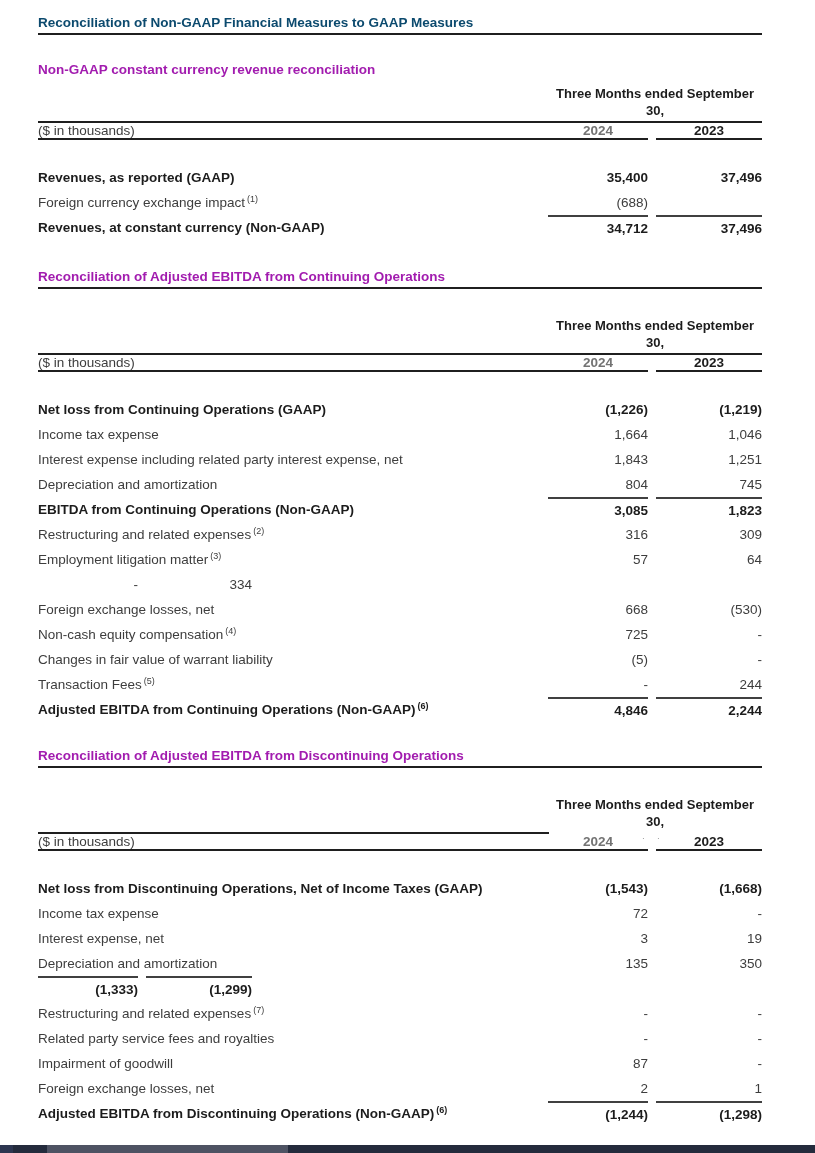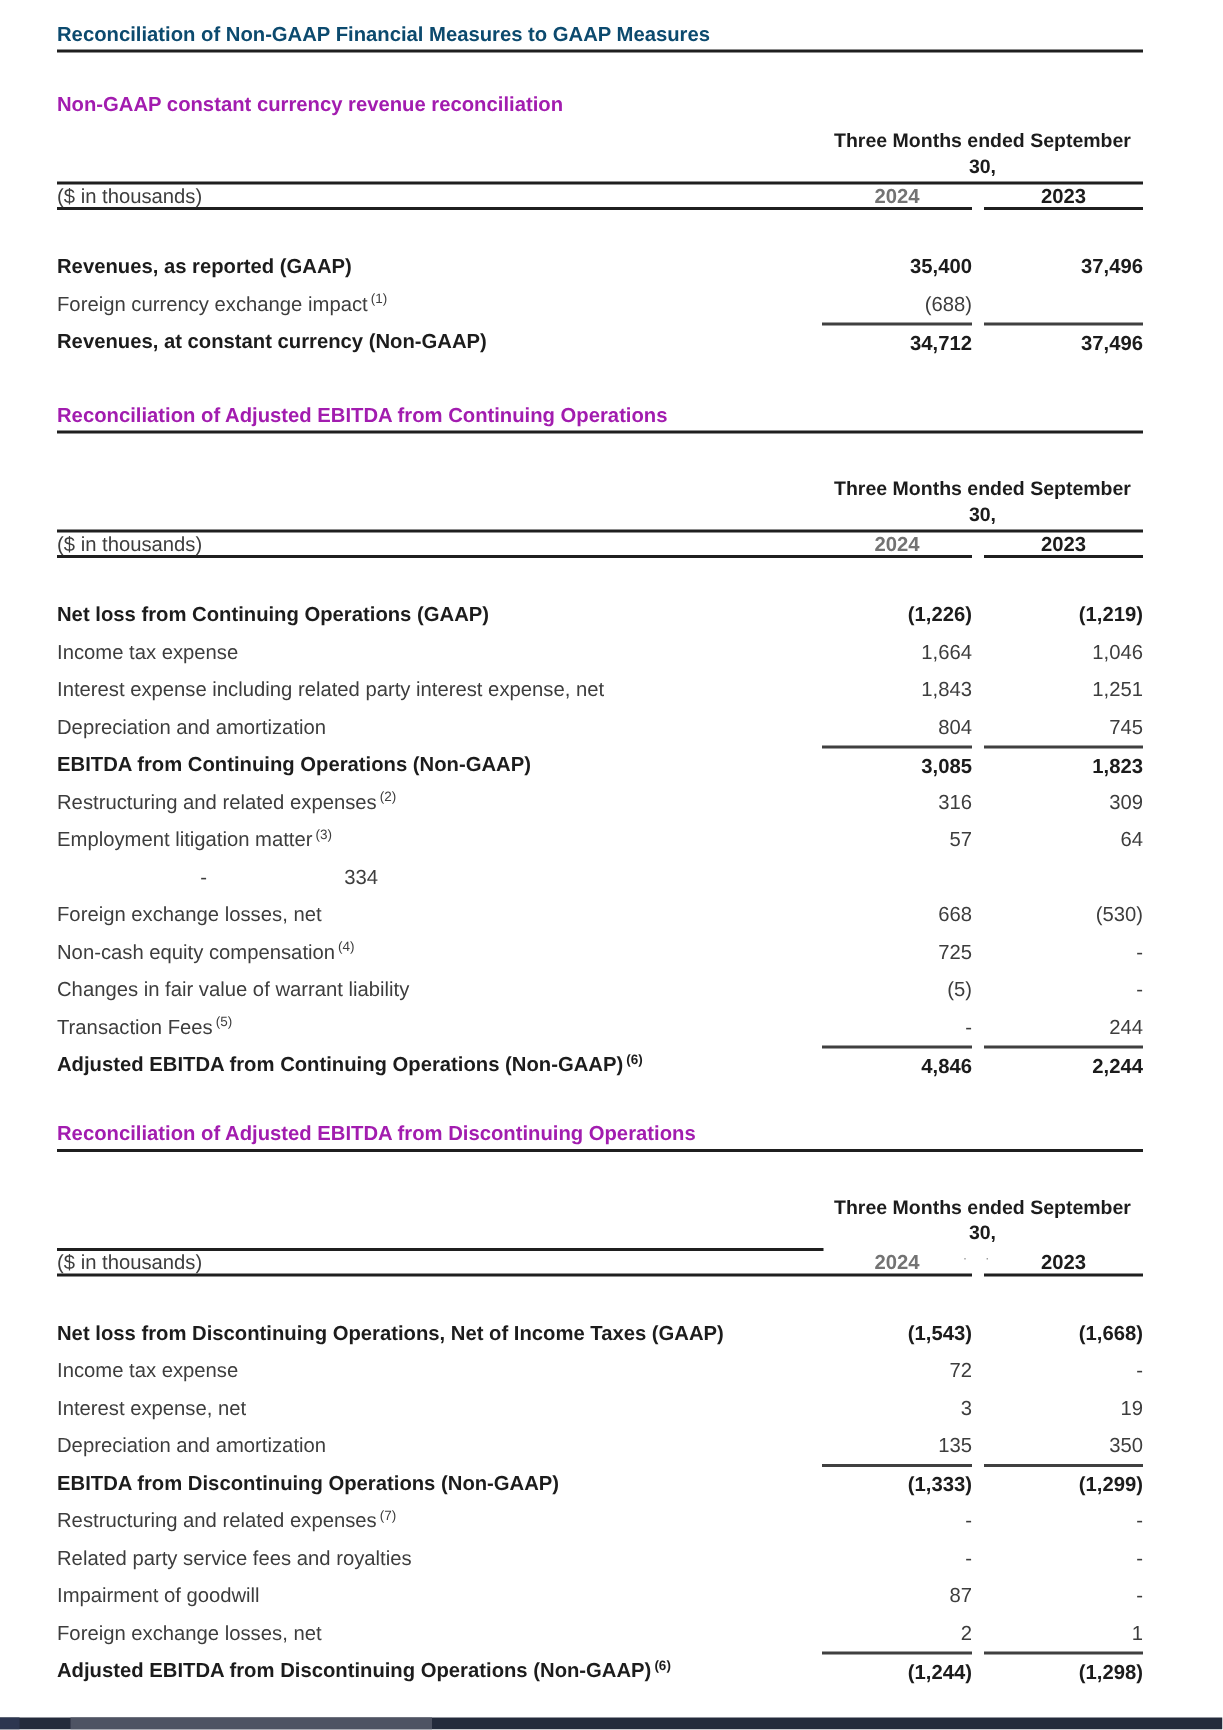--- a/index.html
+++ b/index.html
@@ -245,21 +245,20 @@
         <span class="g"></span>
       <span class="v v2">19</span>
     </div>
     <div class="r">
       <span class="l"><span>Depreciation and amortization</span></span>
       <span class="v v1">135</span>
         <span class="g"></span>
       <span class="v v2">350</span>
     </div>
     <div class="r b rt">
-      <span class="l"><span>EBITDA from Discontinuing Operations (Non-GAAP)</span></span>
       <span class="v v1">(1,333)</span>
         <span class="g"></span>
       <span class="v v2">(1,299)</span>
     </div>
     <div class="r">
       <span class="l"><span>Restructuring and related expenses</span><sup class="fn">(7)</sup></span>
       <span class="v v1">-</span>
         <span class="g"></span>
       <span class="v v2">-</span>
     </div>

